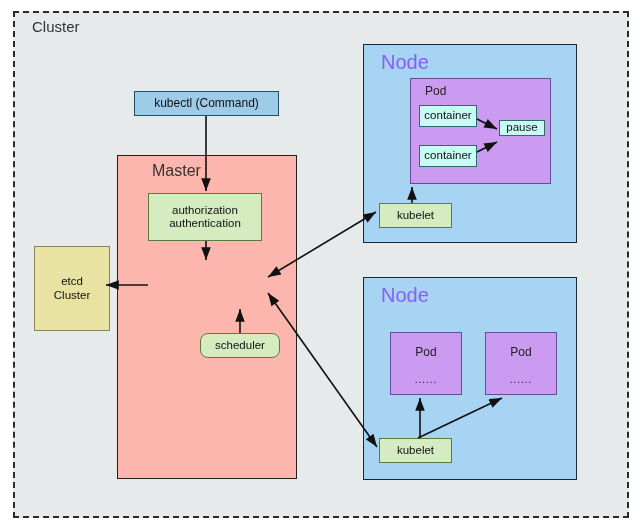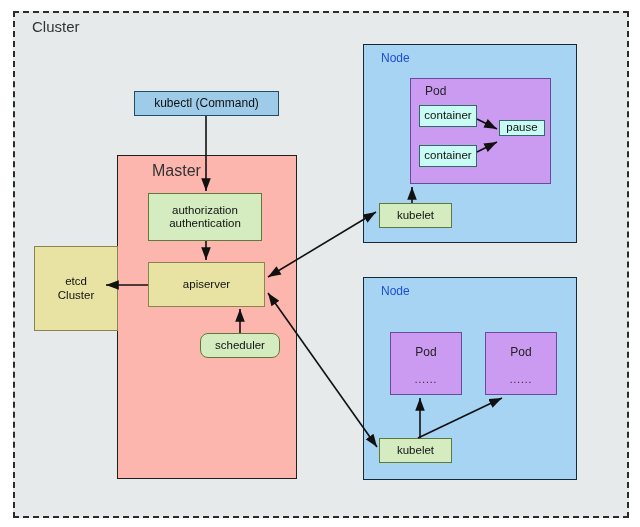--- a/index.html
+++ b/index.html
@@ -62,22 +62,22 @@
   
   .node-container {
     background: #a6d4f2;
     border: 1.5px solid #15293c;
     display: block;
   }
   #node-top { left: 363px; top: 44px; width: 214px; height: 199px; }
   #node-bottom { left: 363px; top: 277px; width: 214px; height: 203px; }
   .node-label {
     position: absolute;
-    font-size: 12px;
-    color: #1d4ed8;
+    font-size: 20px;
+    color: #8b5cf6;
   }
   #node-top-label { left: 381px; top: 51px; }
   #node-bottom-label { left: 381px; top: 284px; }
   
   #pod-top {
     left: 410px;
     top: 78px;
     width: 141px;
     height: 106px;
     background: #cb9bf2;
@@ -98,21 +98,21 @@
   }
   .blue-leaf { background: #9ecbe8; border-color: #1f4e6b; font-size: 12px; }
   .green-leaf { background: #d5ecc0; border-color: #5d7a3b; }
   .yellow-leaf { background: #e8e3a3; border-color: #8a8550; }
   .cyan-leaf { background: #c8fbf4; border-color: #2e6b68; text-align: right; }
   .purple-leaf { background: #cb9bf2; border-color: #6a4a9a; flex-direction: column; }
   #kubectl-box { left: 134px; top: 91px; width: 145px; height: 25px; }
   #auth-box { left: 148px; top: 193px; width: 114px; height: 48px; flex-direction: column; }
   #apiserver-box { left: 148px; top: 262px; width: 117px; height: 45px; }
   #scheduler-box { left: 200px; top: 333px; width: 80px; height: 25px; border-radius: 8px; }
-  #etcd-box { left: 34px; top: 246px; width: 84px; height: 85px; flex-direction: column; }
+  #etcd-box { left: 34px; top: 246px; width: 76px; height: 85px; flex-direction: column; }
   #container-1 { left: 419px; top: 105px; width: 58px; height: 22px; }
   #container-2 { left: 419px; top: 145px; width: 58px; height: 22px; }
   #pause-box { left: 499px; top: 120px; width: 46px; height: 16px; }
   #kubelet-top { left: 379px; top: 203px; width: 73px; height: 25px; }
   #kubelet-bottom { left: 379px; top: 438px; width: 73px; height: 25px; }
   #pod-b1 { left: 390px; top: 332px; width: 72px; height: 63px; }
   #pod-b2 { left: 485px; top: 332px; width: 72px; height: 63px; }
   .pod-title { font-size: 12px; color: #222222; margin-top: 4px; }
   .pod-dots { font-size: 10px; color: #222222; letter-spacing: 1px; margin-top: 14px; }
   #arrows {
@@ -142,21 +142,20 @@
   <div class="box" id="pod-top"></div>
   <div id="pod-top-label">Pod</div>
 
   <div class="box leaf blue-leaf" id="kubectl-box">kubectl (Command)</div>
 
   <div class="box leaf green-leaf" id="auth-box">
     <span>authorization</span>
     <span>authentication</span>
   </div>
 
-  <div class="box leaf yellow-leaf" id="apiserver-box">apiserver</div>
 
   <div class="box leaf green-leaf" id="scheduler-box">scheduler</div>
 
   <div class="box leaf yellow-leaf" id="etcd-box">
     <span>etcd</span>
     <span>Cluster</span>
   </div>
 
   <div class="box leaf cyan-leaf" id="container-1">container</div>
   <div class="box leaf cyan-leaf" id="container-2">container</div>

